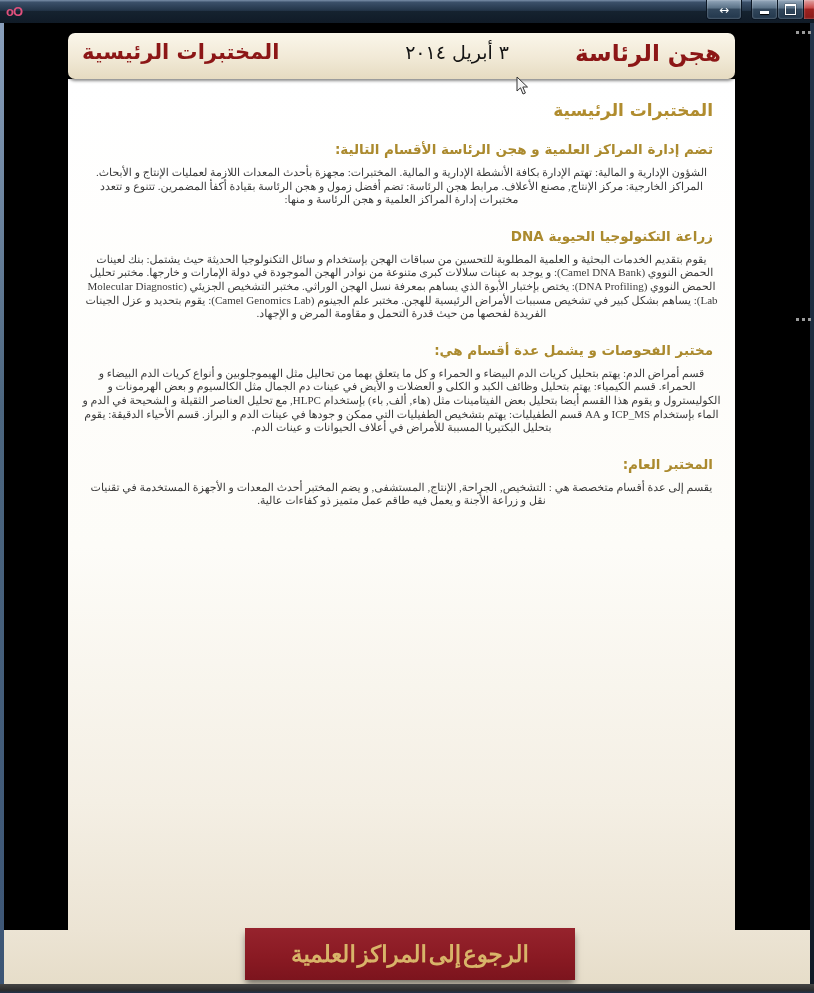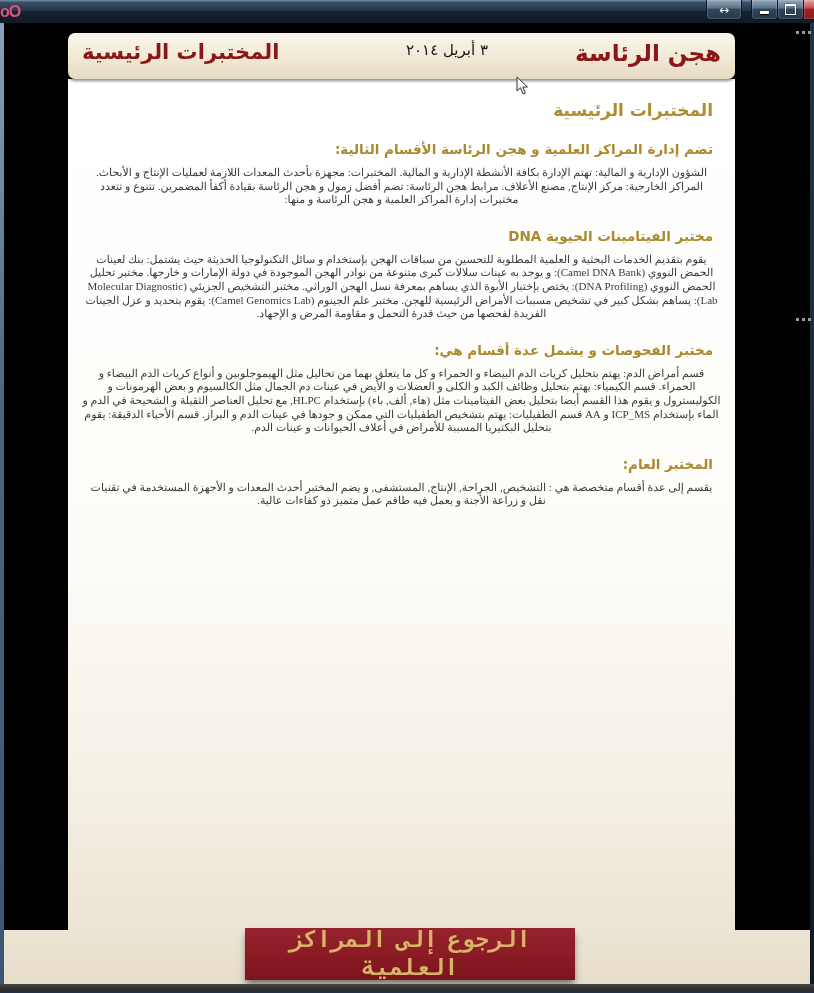--- a/index.html
+++ b/index.html
@@ -8,21 +8,21 @@
     background:#000;font-family:"DejaVu Sans",sans-serif;
   }
   
   .titlebar{
     position:absolute;left:0;top:0;width:814px;height:23px;
     background:linear-gradient(180deg,#7b90aa 0%,#3b5069 10%,#233549 45%,#15222f 50%,#101b27 100%);
     border-bottom:1px solid #0a141f;
     display:flex;align-items:center;color:#fff;
     font-family:"Liberation Sans",sans-serif;font-size:12px;
   }
-  .logo{font-weight:bold;font-size:16px;color:#e0507c;margin:0 5px 0 0;letter-spacing:-1px;}
+  .logo{font-weight:bold;font-size:13px;color:#e0507c;margin:0 5px 0 6px;letter-spacing:-1px;}
   .title-text{white-space:nowrap;text-shadow:0 1px 2px #000;}
   .win-btn{
     position:absolute;top:0;height:19px;border:1px solid #0b1623;border-top:none;
     border-radius:0 0 4px 4px;
     background:linear-gradient(180deg,#93a7bb 0%,#5d7构489 40%,#31465b 50%,#22374c 100%);
     background:linear-gradient(180deg,#93a7bb 0%,#5d7489 40%,#31465b 50%,#22374c 100%);
     box-shadow:inset 0 0 2px rgba(255,255,255,.55);
     display:flex;align-items:center;justify-content:center;color:#fff;
   }
   .btn-resize{left:706px;width:34px;font-size:12px;}
@@ -43,37 +43,37 @@
   .footer-strip{position:absolute;left:0;top:907px;width:806px;height:54px;
     background:linear-gradient(180deg,#ece4d4,#e6ddc9);}
   
   .document{position:absolute;left:64px;top:10px;width:667px;}
   .doc-header{
     position:relative;height:46px;border-radius:7px;
     background:linear-gradient(180deg,#faf6ea 0%,#f1e9d6 55%,#e6dbc1 100%);
     box-shadow:0 2px 3px rgba(0,0,0,.45);
   }
   .hdr-right{position:absolute;right:14px;top:7px;font-size:23px;font-weight:bold;color:#8c1616;direction:rtl;}
-  .hdr-date{position:absolute;left:317px;top:8px;width:124px;text-align:center;font-size:15px;color:#141414;direction:rtl;}
+  .hdr-date{position:absolute;left:317px;top:8px;width:124px;font-size:19px;color:#141414;direction:rtl;}
   .hdr-left{position:absolute;left:14px;top:7px;font-size:21px;font-weight:bold;color:#8c1616;direction:rtl;}
   .doc-page{
     width:667px;height:851px;direction:rtl;
     background:linear-gradient(180deg,#ffffff 0%,#fdfcf8 55%,#f4efe4 85%,#ece4d4 100%);
   }
   .page-title{padding:21px 22px 0 0;text-align:right;color:#b08c2e;font-size:17px;font-weight:bold;}
   .sec-h{margin:21px 22px 0 22px;text-align:right;color:#ab8a2e;font-size:13.5px;font-weight:bold;}
   .sec-p{margin:9px 14px 0 14px;text-align:center;color:#3b3b3b;font-size:11px;line-height:13.6px;font-family:Liberation Serif, serif;}
   
   .back-btn{
     position:absolute;left:241px;top:905px;width:330px;height:52px;
     background:linear-gradient(180deg,#96232d 0%,#8a1a23 55%,#7c141d 100%);
     color:#d8b469;font-size:23px;font-weight:bold;word-spacing:-4px;direction:rtl;
     display:flex;align-items:center;justify-content:center;
     box-shadow:0 5px 7px -1px rgba(0,0,0,.5);border:none;cursor:pointer;
-    font-family:Liberation Mono, monospace;
+    font-family:Liberation Serif, serif;
   }
   
   .dots{position:absolute;width:16px;height:4px;}
   .dots i{position:absolute;top:0;width:3px;height:3px;background:#9b9b9b;display:block;}
   .dots i:nth-child(1){left:0;} .dots i:nth-child(2){left:6px;} .dots i:nth-child(3){left:12px;}
   .dots-top{left:796px;top:31px;}
   .dots-mid{left:796px;top:318px;}
   .cursor{position:absolute;left:516px;top:76px;width:13px;height:20px;pointer-events:none;}
 </style>
 </head>
@@ -109,21 +109,21 @@
 
     <div class="doc-page">
       <div class="page-title">المختبرات الرئيسية</div>
 
       <div>
         <div class="sec-h">تضم إدارة المراكز العلمية و هجن الرئاسة الأقسام التالية:</div>
         <div class="sec-p">الشؤون الإدارية و المالية: تهتم الإدارة بكافة الأنشطة الإدارية و المالية. المختبرات: مجهزة بأحدث المعدات اللازمة لعمليات الإنتاج و الأبحاث. المراكز الخارجية: مركز الإنتاج, مصنع الأعلاف. مرابط هجن الرئاسة: تضم أفضل زمول و هجن الرئاسة بقيادة أكفأ المضمرين. تتنوع و تتعدد مختبرات إدارة المراكز العلمية و هجن الرئاسة و منها:</div>
       </div>
 
       <div>
-        <div class="sec-h">مختبر الفيتامينات الحيوية DNA</div>
+        <div class="sec-h">زراعة التكنولوجيا الحيوية DNA</div>
         <div class="sec-p">يقوم بتقديم الخدمات البحثية و العلمية المطلوبة للتحسين من سباقات الهجن بإستخدام و سائل التكنولوجيا الحديثة حيث يشتمل: بنك لعينات الحمض النووي (Camel DNA Bank): و يوجد به عينات سلالات كبرى متنوعة من نوادر الهجن الموجودة في دولة الإمارات و خارجها. مختبر تحليل الحمض النووي (DNA Profiling): يختص بإختبار الأبوة الذي يساهم بمعرفة نسل الهجن الوراثي. مختبر التشخيص الجزيئي (Molecular Diagnostic Lab): يساهم بشكل كبير في تشخيص مسببات الأمراض الرئيسية للهجن. مختبر علم الجينوم (Camel Genomics Lab): يقوم بتحديد و عزل الجينات الفريدة لفحصها من حيث قدرة التحمل و مقاومة المرض و الإجهاد.</div>
       </div>
 
       <div>
         <div class="sec-h">مختبر الفحوصات و يشمل عدة أقسام هي:</div>
         <div class="sec-p">قسم أمراض الدم: يهتم بتحليل كريات الدم البيضاء و الحمراء و كل ما يتعلق بهما من تحاليل مثل الهيموجلوبين و أنواع كريات الدم البيضاء و الحمراء. قسم الكيمياء: يهتم بتحليل وظائف الكبد و الكلى و العضلات و الأيض في عينات دم الجمال مثل الكالسيوم و بعض الهرمونات و الكوليسترول و يقوم هذا القسم أيضا بتحليل بعض الفيتامينات مثل (هاء, ألف, باء) بإستخدام HLPC, مع تحليل العناصر الثقيلة و الشحيحة في الدم و الماء بإستخدام ICP_MS و AA قسم الطفيليات: يهتم بتشخيص الطفيليات التي ممكن و جودها في عينات الدم و البراز. قسم الأحياء الدقيقة: يقوم بتحليل البكتيريا المسببة للأمراض في أعلاف الحيوانات و عينات الدم.</div>
       </div>
 
       <div>
         <div class="sec-h">المختبر العام:</div>

